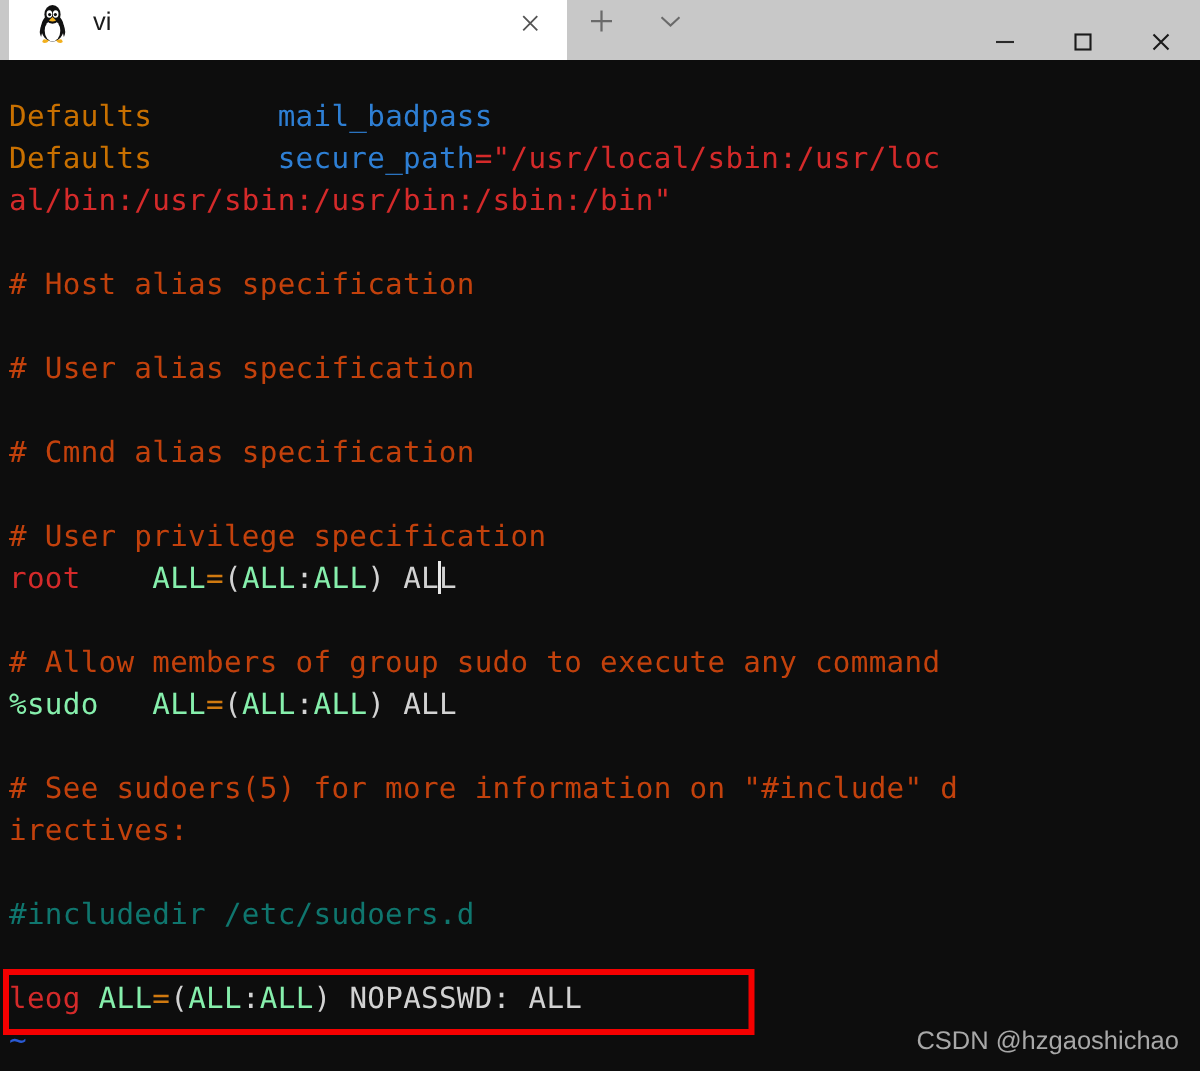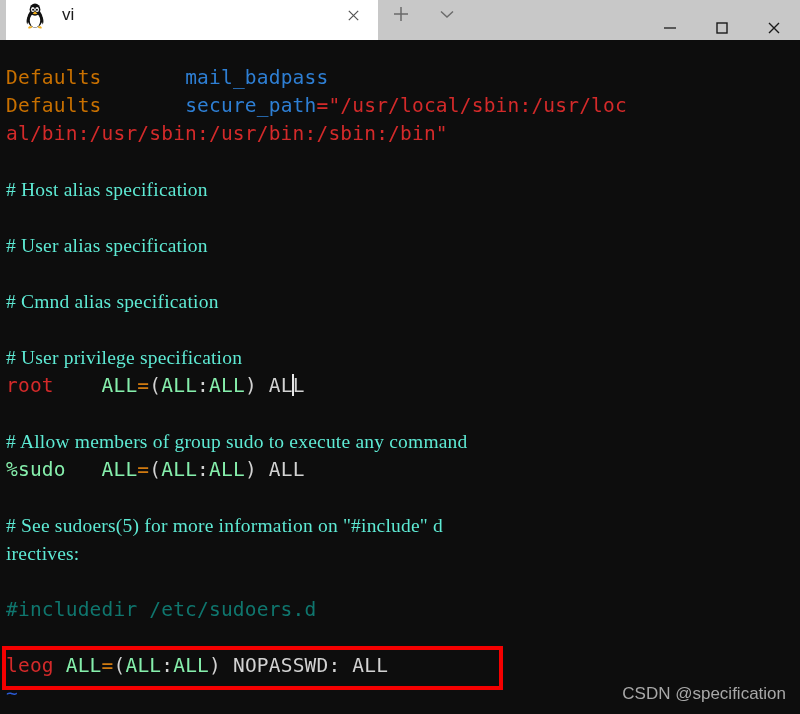--- a/index.html
+++ b/index.html
@@ -108,21 +108,21 @@
     letter-spacing: 0.2px;
     white-space: pre;
   }
 
   .row { height: 28px; }
 
   
   .c-def   { color: #c87000; }
   .c-key   { color: #2e7fd4; }
   .c-str   { color: #d42a2a; }
-  .c-cmt   { color: #5eead4; font-family: Liberation Serif, serif; }
+  .c-cmt   { color: #c2410c; }
   .c-user  { color: #d42a2a; }
   .c-all   { color: #86efac; }
   .c-eq    { color: #d07a10; }
   .c-plain { color: #d2d2d2; }
   .c-inc   { color: #0f766e; }
   .c-tilde { color: #2a5ad4; }
 
   .cursor {
     display: inline-block;
     width: 2px;
@@ -215,14 +215,14 @@
       </svg>
     </span>
   </div>
 </div>
 
 <div id="terminal">
   <div id="screen"><div class="row"><span class="c-def">Defaults</span><span class="c-plain">       </span><span class="c-key">mail_badpass</span></div><div class="row"><span class="c-def">Defaults</span><span class="c-plain">       </span><span class="c-key">secure_path</span><span class="c-str">="/usr/local/sbin:/usr/loc</span></div><div class="row"><span class="c-str">al/bin:/usr/sbin:/usr/bin:/sbin:/bin"</span></div><div class="row">&nbsp;</div><div class="row"><span class="c-cmt"># Host alias specification</span></div><div class="row">&nbsp;</div><div class="row"><span class="c-cmt"># User alias specification</span></div><div class="row">&nbsp;</div><div class="row"><span class="c-cmt"># Cmnd alias specification</span></div><div class="row">&nbsp;</div><div class="row"><span class="c-cmt"># User privilege specification</span></div><div class="row"><span class="c-user">root</span><span class="c-plain">    </span><span class="c-all">ALL</span><span class="c-eq">=</span><span class="c-plain">(</span><span class="c-all">ALL</span><span class="c-plain">:</span><span class="c-all">ALL</span><span class="c-plain">) AL</span><span class="cursor"></span><span class="c-plain">L</span></div><div class="row">&nbsp;</div><div class="row"><span class="c-cmt"># Allow members of group sudo to execute any command</span></div><div class="row"><span class="c-all">%sudo</span><span class="c-plain">   </span><span class="c-all">ALL</span><span class="c-eq">=</span><span class="c-plain">(</span><span class="c-all">ALL</span><span class="c-plain">:</span><span class="c-all">ALL</span><span class="c-plain">) ALL</span></div><div class="row">&nbsp;</div><div class="row"><span class="c-cmt"># See sudoers(5) for more information on "#include" d</span></div><div class="row"><span class="c-cmt">irectives:</span></div><div class="row">&nbsp;</div><div class="row"><span class="c-inc">#includedir /etc/sudoers.d</span></div><div class="row">&nbsp;</div><div class="row"><span class="c-user">leog</span><span class="c-plain"> </span><span class="c-all">ALL</span><span class="c-eq">=</span><span class="c-plain">(</span><span class="c-all">ALL</span><span class="c-plain">:</span><span class="c-all">ALL</span><span class="c-plain">) NOPASSWD: ALL</span></div><div class="row"><span class="c-tilde">~</span></div></div>
 
   <div id="redbox"></div>
 
-  <div id="watermark">CSDN @specification</div>
+  <div id="watermark">CSDN @hzgaoshichao</div>
 </div>
 
 </body></html>

